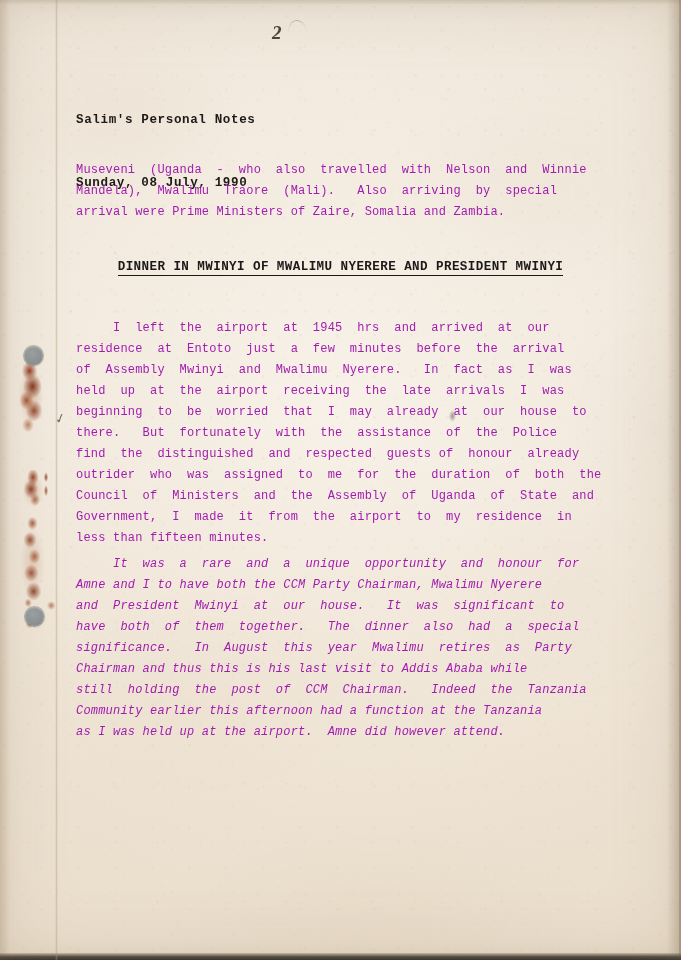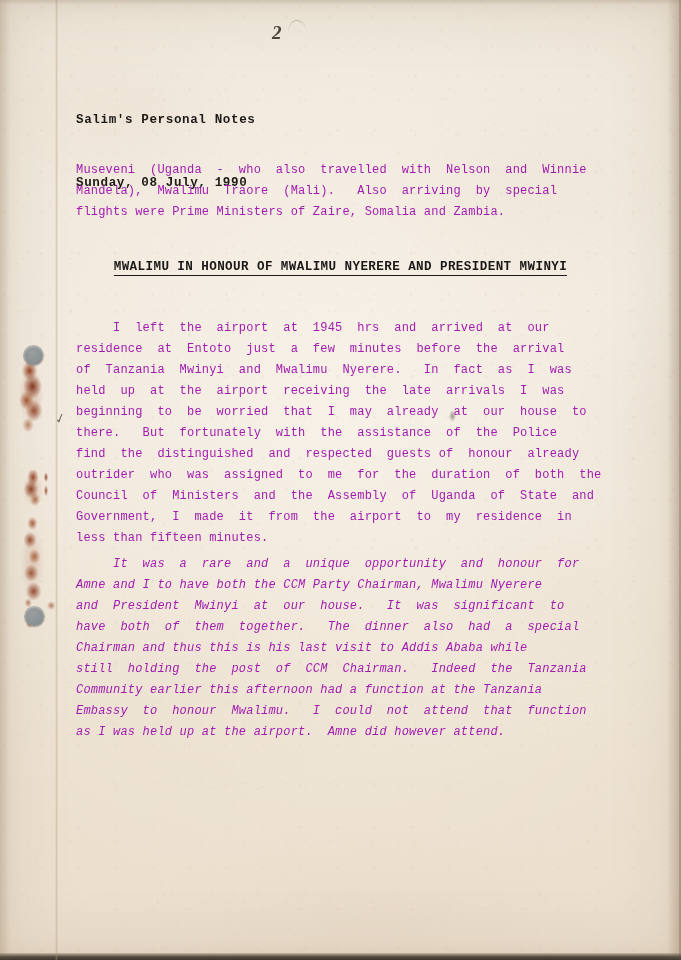--- a/index.html
+++ b/index.html
@@ -320,52 +320,52 @@
     <div class="page-number-mark"></div>
 
     <div class="heading-block">
       <span class="para-line">Salim's Personal Notes</span>
       <span class="para-line">Sunday, 08 July, 1990</span>
     </div>
 
     <div class="body-block p1">
       <span class="para-line">Museveni  (Uganda  -  who  also  travelled  with  Nelson  and  Winnie</span>
       <span class="para-line">Mandela),  Mwalimu  Traore  (Mali).   Also  arriving  by  special</span>
-      <span class="para-line">flights were Prime Ministers of Zaire, Somalia and Zambia.</span>
+      <span class="para-line">arrival were Prime Ministers of Zaire, Somalia and Zambia.</span>
     </div>
 
     <div class="section-title">
-      <span>MWALIMU IN HONOUR OF MWALIMU NYERERE AND PRESIDENT MWINYI</span>
+      <span>DINNER IN MWINYI OF MWALIMU NYERERE AND PRESIDENT MWINYI</span>
     </div>
 
     <div class="body-block p2">
       <span class="para-line">     I  left  the  airport  at  1945  hrs  and  arrived  at  our</span>
       <span class="para-line">residence  at  Entoto  just  a  few  minutes  before  the  arrival</span>
-      <span class="para-line">of  Tanzania  Mwinyi  and  Mwalimu  Nyerere.   In  fact  as  I  was</span>
+      <span class="para-line">of  Assembly  Mwinyi  and  Mwalimu  Nyerere.   In  fact  as  I  was</span>
       <span class="para-line">held  up  at  the  airport  receiving  the  late  arrivals  I  was</span>
       <span class="para-line">beginning  to  be  worried  that  I  may  already  at  our  house  to</span>
       <span class="para-line">there.   But  fortunately  with  the  assistance  of  the  Police</span>
       <span class="para-line">find  the  distinguished  and  respected  guests of  honour  already</span>
       <span class="para-line">outrider  who  was  assigned  to  me  for  the  duration  of  both  the</span>
       <span class="para-line">Council  of  Ministers  and  the  Assembly  of  Uganda  of  State  and</span>
       <span class="para-line">Government,  I  made  it  from  the  airport  to  my  residence  in</span>
       <span class="para-line">less than fifteen minutes.</span>
     </div>
 
     <div class="margin-mark">✓</div>
     <div class="guest-smudge"></div>
 
     <div class="body-block p3">
       <span class="para-line">     It  was  a  rare  and  a  unique  opportunity  and  honour  for</span>
       <span class="para-line">Amne and I to have both the CCM Party Chairman, Mwalimu Nyerere</span>
       <span class="para-line">and  President  Mwinyi  at  our  house.   It  was  significant  to</span>
       <span class="para-line">have  both  of  them  together.   The  dinner  also  had  a  special</span>
+      <span class="para-line">significance.   In  August  this  year  Mwalimu  retires  as  Party</span>
       <span class="para-line">Chairman and thus this is his last visit to Addis Ababa while</span>
       <span class="para-line">still  holding  the  post  of  CCM  Chairman.   Indeed  the  Tanzania</span>
       <span class="para-line">Community earlier this afternoon had a function at the Tanzania</span>
-      <span class="para-line">Embassy  to  honour  Mwalimu.   I  could  not  attend  that  function</span>
       <span class="para-line">as I was held up at the airport.  Amne did however attend.</span>
     </div>
 
   </div>
 
   <div class="vignette"></div>
 </div>
 
 </body></html>

